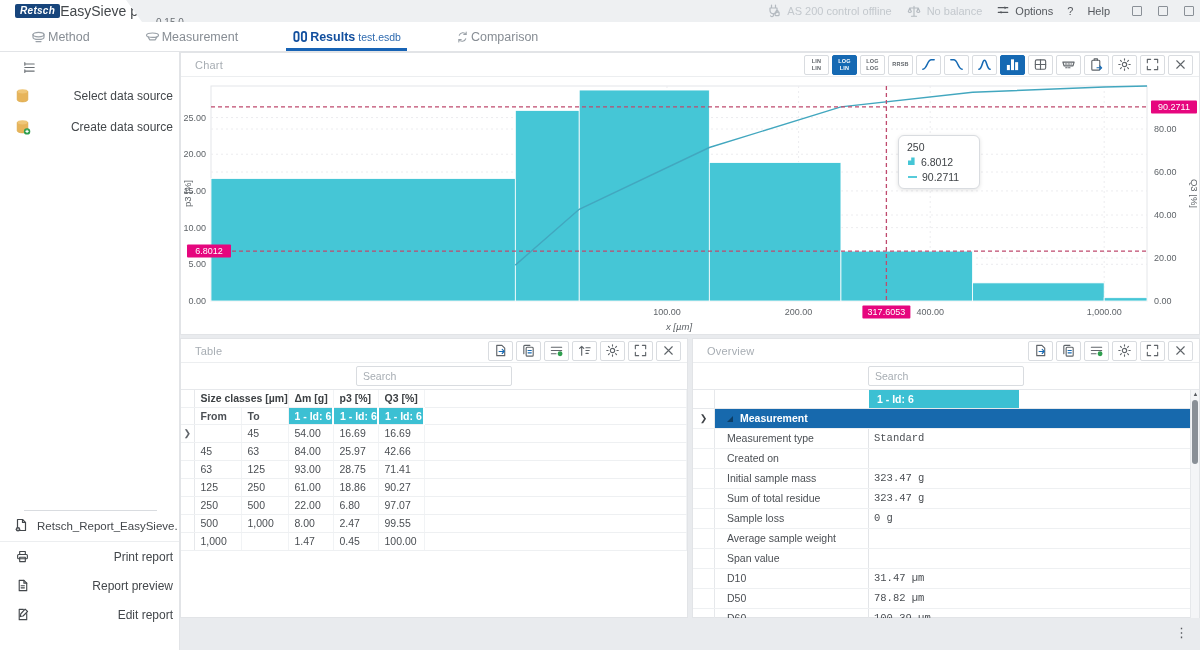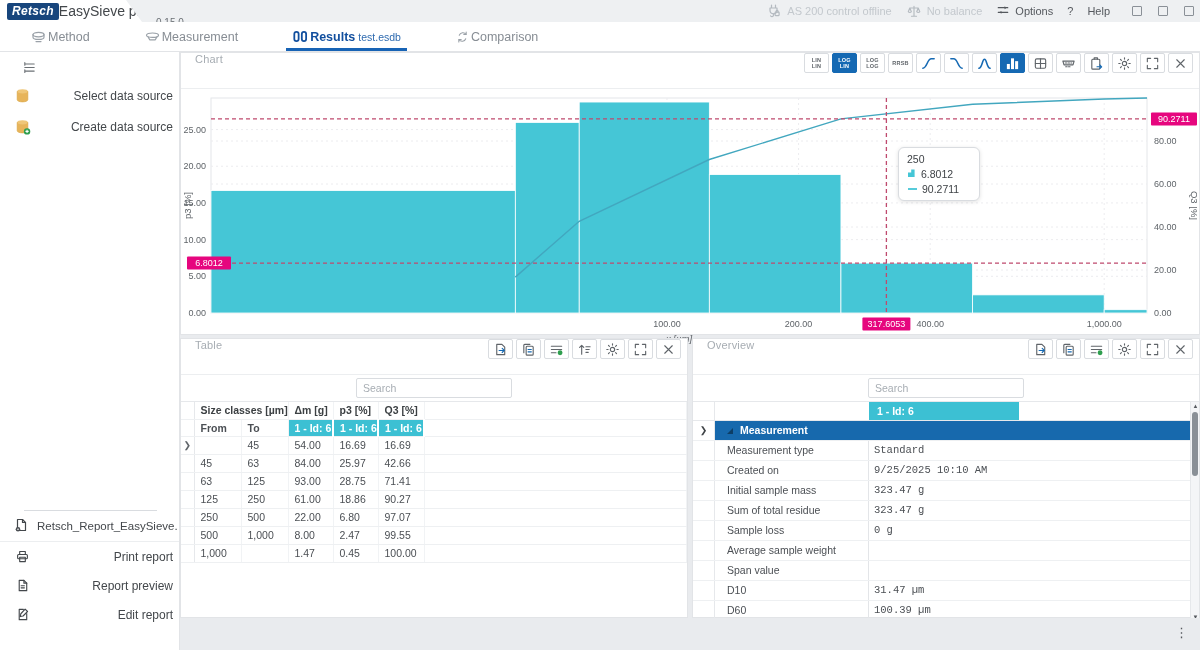--- a/index.html
+++ b/index.html
@@ -2,21 +2,21 @@
 <html><head>
 <meta charset="utf-8">
 <style>
   html,body{margin:0;padding:0;background:#d7dadd;}
   .app{position:relative;width:1200px;height:650px;background:#e9ebee;overflow:hidden;
        font-family:"Liberation Sans",sans-serif;color:#3f4347;}
   
   .titlebar{position:absolute;top:0;left:0;right:0;height:22px;background:#eef0f2;border-bottom:1px solid #e2e4e7;}
   .logo-area{position:absolute;top:0;left:0;width:142px;height:22px;background:#fff;
              clip-path:polygon(0 0,126px 0,142px 100%,0 100%);display:flex;align-items:center;padding-left:7px;box-sizing:border-box;}
-  .logo-box{background:#17457c;color:#fff;font-weight:bold;font-style:italic;font-size:12px;padding:1px 5px 2px;border-radius:2px;letter-spacing:.3px;}
+  .logo-box{background:#17457c;color:#fff;font-weight:bold;font-style:italic;font-size:10px;padding:1px 5px 2px;border-radius:2px;letter-spacing:.3px;margin-left:8px;}
   .product-name{font-size:14px;color:#43474b;white-space:nowrap;}
   .version{position:absolute;left:156px;top:5px;font-size:10px;color:#6b7075;margin-top:12px;}
   .title-right{position:absolute;right:6px;top:0;height:22px;display:flex;align-items:center;gap:14px;}
   .status-item{display:flex;align-items:center;gap:5px;font-size:11px;color:#c3c8cd;}
   .status-item .icon{color:#b4bac0;display:flex;}
   .menu-item{display:flex;align-items:center;gap:5px;font-size:11px;color:#55595e;cursor:pointer;}
   .winbtn{width:8px;height:8px;border:1px solid #8a9097;display:inline-block;border-radius:1px;background:#eef0f2;}
   .winbtns{display:flex;gap:16px;margin-left:8px;align-items:center;}
   
   .tabbar{position:absolute;top:22px;left:0;right:0;height:30px;background:#fff;border-bottom:1px solid #e2e4e7;
@@ -34,21 +34,21 @@
   .side-item .icon{display:flex;width:18px;justify-content:center;}
   .side-bottom{position:absolute;bottom:12px;left:0;right:0;height:128px;}
   .side-divider{border-top:1px solid #d9dce0;margin:0 22px 0 24px;}
   .side-report{display:flex;align-items:center;gap:8px;padding:6px 4px 6px 13px;font-size:11.5px;color:#43474b;border-bottom:1px solid #eceef0;cursor:pointer;}
   .side-report .caret{margin-left:auto;color:#8a9097;display:flex;}
   
   .panel{position:absolute;background:#fff;border:1px solid #e2e4e7;box-sizing:border-box;}
   .chart-panel{left:180px;top:52px;right:0;height:283px;}
   .table-panel{left:180px;top:338px;width:508px;height:280px;}
   .overview-panel{left:692px;top:338px;right:0;height:280px;}
-  .panel-titlebar{height:36px;border-bottom:1px solid #eceef0;display:flex;align-items:flex-start;padding:0 6px 0 14px;box-sizing:border-box;}
+  .panel-titlebar{height:24px;border-bottom:1px solid #eceef0;display:flex;align-items:center;padding:0 6px 0 14px;box-sizing:border-box;}
   .panel-title{font-size:11px;color:#a7adb3;letter-spacing:.2px;}
   .panel-toolbar{margin-left:auto;display:flex;align-items:center;}
   .tb-btn{width:25px;height:20px;border:1px solid #d9dce0;background:#fff;border-radius:2px;margin-left:3px;
           display:flex;align-items:center;justify-content:center;color:#5f6469;padding:0;cursor:pointer;}
   .tb-btn .icon{display:flex;align-items:center;justify-content:center;}
   .tb-btn.active{background:#1569b3;border-color:#1569b3;color:#fff;}
   .tb-btn.blue{color:#1569b3;}
   .scale-txt{font-size:5.5px;font-weight:bold;line-height:1.15;text-align:center;letter-spacing:.2px;display:block;}
   
   .chart-area{position:relative;height:257px;}
@@ -657,21 +657,20 @@
           </div>
         </div>
         <div class="ov-row">
           <div class="ov-ind"></div>
           <div class="ov-label">Measurement type</div>
           <div class="ov-value">Standard</div>
         </div>
         <div class="ov-row">
           <div class="ov-ind"></div>
           <div class="ov-label">Created on</div>
-          <div class="ov-value">9/25/2025 10:10 AM</div>
         </div>
         <div class="ov-row">
           <div class="ov-ind"></div>
           <div class="ov-label">Initial sample mass</div>
           <div class="ov-value">323.47 g</div>
         </div>
         <div class="ov-row">
           <div class="ov-ind"></div>
           <div class="ov-label">Sum of total residue</div>
           <div class="ov-value">323.47 g</div>
@@ -687,20 +686,25 @@
           <div class="ov-value"></div>
         </div>
         <div class="ov-row">
           <div class="ov-ind"></div>
           <div class="ov-label">Span value</div>
         </div>
         <div class="ov-row">
           <div class="ov-ind"></div>
           <div class="ov-label">D10</div>
           <div class="ov-value">31.47 µm</div>
+        </div>
+        <div class="ov-row">
+          <div class="ov-ind"></div>
+          <div class="ov-label">D50</div>
+          <div class="ov-value">78.82 µm</div>
         </div>
         <div class="ov-row">
           <div class="ov-ind"></div>
           <div class="ov-label">D60</div>
           <div class="ov-value">100.39 µm</div>
         </div>
         <div class="ov-scrollbar">
           <span class="ov-arrow" style="top:1px">▲</span>
           <div class="ov-scroll-thumb"></div>
           <span class="ov-arrow" style="bottom:1px">▼</span>

